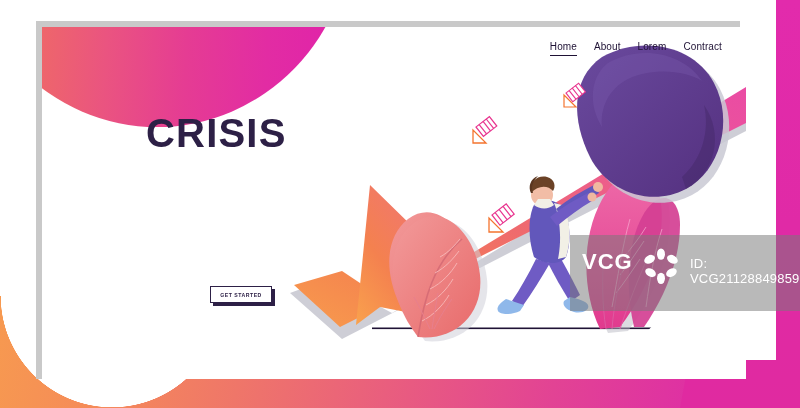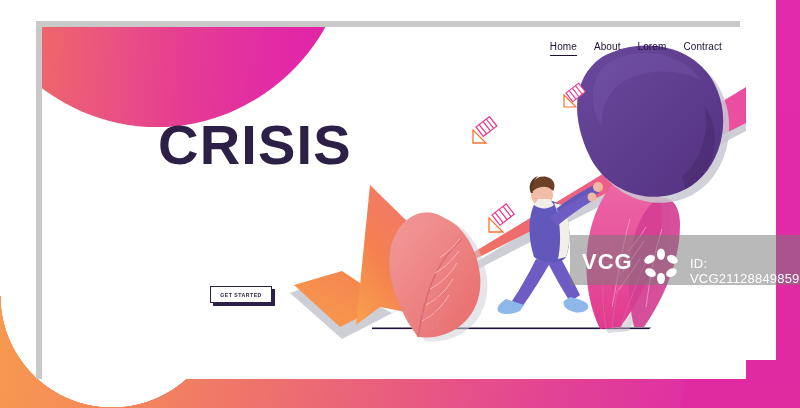--- a/index.html
+++ b/index.html
@@ -116,22 +116,22 @@
     border-bottom: 1.6px solid #1f1235;
   }
 
   
   .hero {
     position: absolute;
     left: 104px; top: 85px;
     z-index: 9;
   }
   .hero h1 {
-    margin: 12px;
-    font-size: 56px;
+    margin: 0;
+    font-size: 40px;
     line-height: 42px;
     font-weight: bold;
     letter-spacing: 1.2px;
     color: #2d2046;
     font-family: "Liberation Sans", sans-serif;
   }
   .hero p {
     margin: 11px 0 0 0;
     font-size: 8px;
     line-height: 10px;
@@ -169,21 +169,21 @@
   }
 
   
   .illus { position: absolute; inset: 0; z-index: 6; }
   .illus svg { display: block; width: 100%; height: 100%; }
 
   
   .wm-band {
     position: absolute;
     left: 570px; top: 235px;
-    width: 230px; height: 50px;
+    width: 230px; height: 76px;
     background: rgba(120,120,120,0.52);
     z-index: 20;
     display: flex;
     align-items: center;
   }
   .wm-logo {
     position: absolute;
     left: 12px; top: 14px;
     font-size: 22px;
     font-weight: bold;

